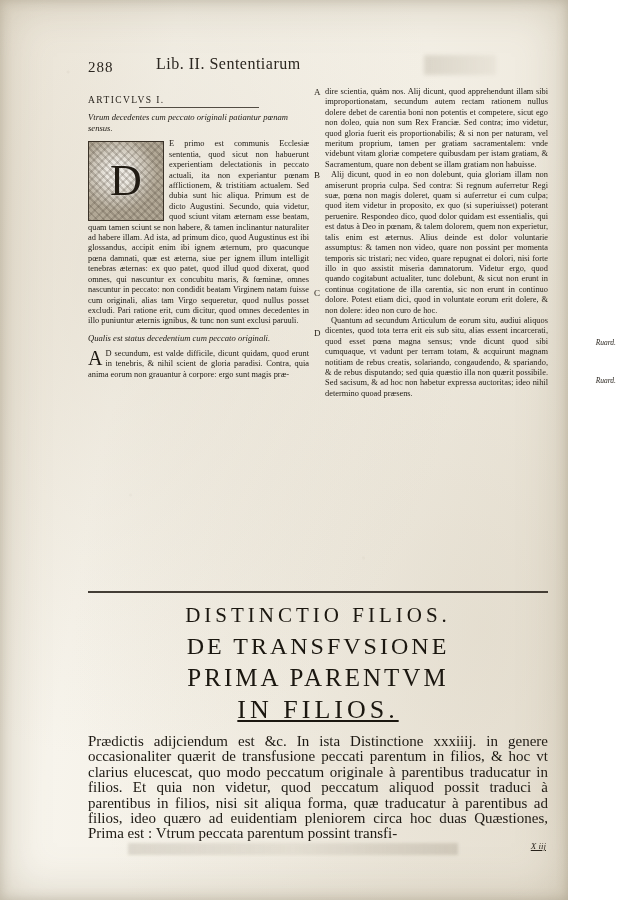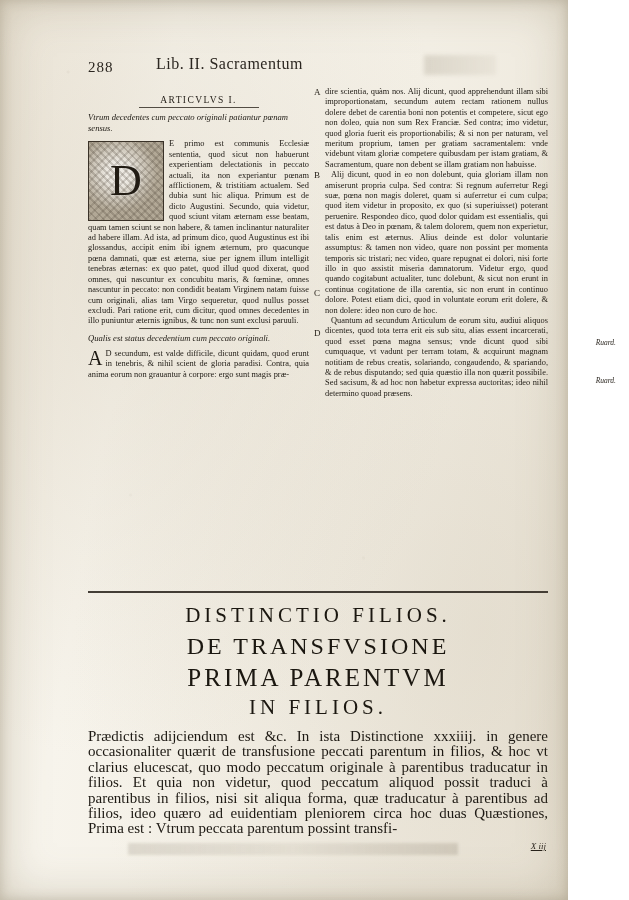--- a/index.html
+++ b/index.html
@@ -97,21 +97,20 @@
     width: 222px;
     position: relative;
     font-size: 8.4px;
     line-height: 10.4px;
     text-align: justify;
     color: #1d1913;
   }
   .col.right { width: 224px; }
 
   .art-head {
-    text-align: center;
     font-size: 9.5px;
     letter-spacing: 1.4px;
     margin: 8px 0 2px 0;
     color: #221d17;
   }
   .rule-short {
     width: 120px;
     height: 1px;
     background: #2a241c;
     margin: 1px auto 4px auto;
@@ -197,23 +196,24 @@
     font-size: 24px;
     letter-spacing: 3px;
     margin-bottom: 4px;
   }
   .t3 {
     font-size: 25px;
     letter-spacing: 3px;
     margin-bottom: 3px;
   }
   .t4 {
-    font-size: 21px;
+    font-size: 26px;
     letter-spacing: 4px;
     margin-bottom: 9px;
+    text-decoration: underline;
   }
   .fulltext {
     font-size: 15px;
     line-height: 15.4px;
     text-align: justify;
     color: #1d1913;
   }
   .catch {
     position: absolute;
     right: 2px;
@@ -237,21 +237,21 @@
 </head>
 <body>
 
 <div class="page">
   <div class="speckle"></div>
 
   <div class="content">
 
     <div class="runhead">
       <div class="folio">288</div>
-      <div class="runtitle">Lib. II. Sacramentum</div>
+      <div class="runtitle">Lib. II. Sententiarum</div>
       <div class="smudge"></div>
     </div>
 
     <div class="cols">
 
       <div class="col left">
         <div class="art-head">ARTICVLVS I.</div>
         <div class="rule-short"></div>
         <div class="italic-q">Vtrum decedentes cum peccato originali patiantur pœnam sensus.</div>
 

